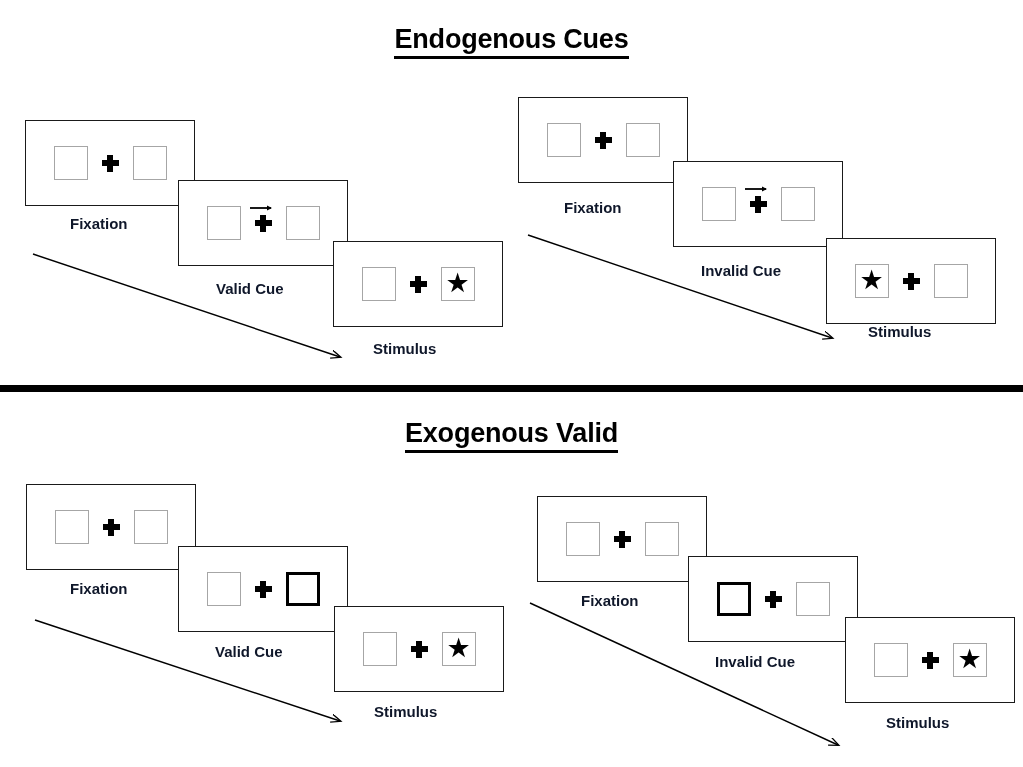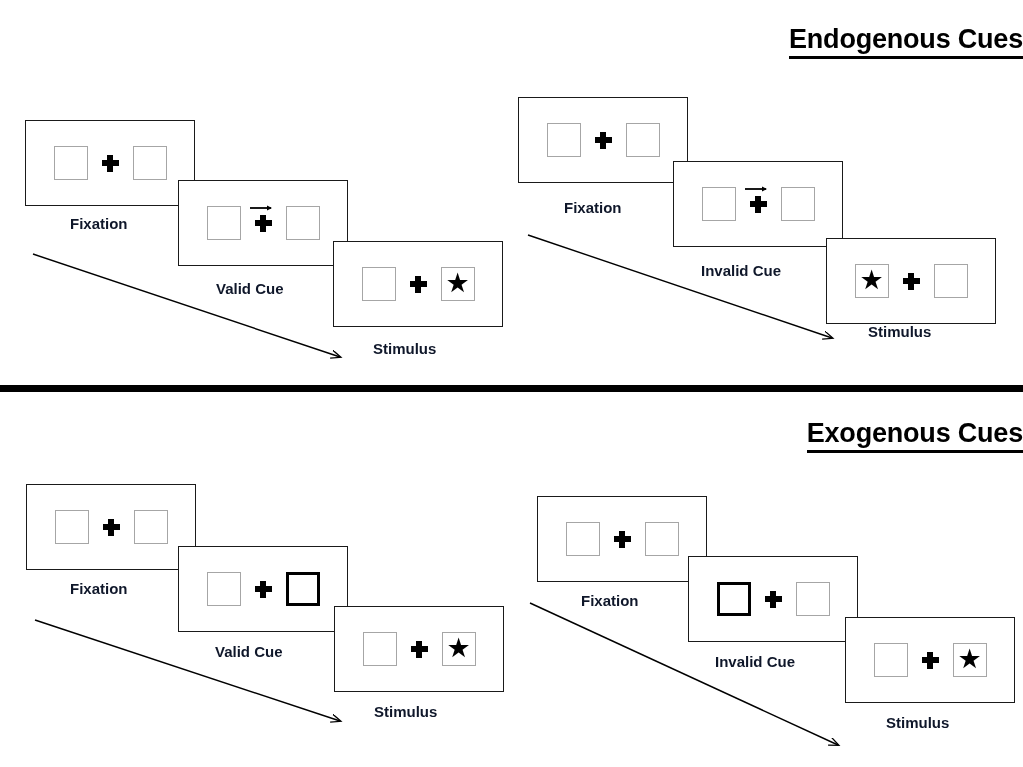--- a/index.html
+++ b/index.html
@@ -17,21 +17,21 @@
     height: 767px;
     background: #ffffff;
     overflow: hidden;
   }
 
   
   .section-title {
     position: absolute;
     width: 100%;
     left: 0;
-    text-align: right;
+    text-align: center;
     font-size: 27px;
     font-weight: bold;
     color: #000000;
     letter-spacing: -0.2px;
   }
   .section-title span {
     border-bottom: 3px solid #000000;
     padding-bottom: 2px;
   }
 
@@ -250,21 +250,21 @@
       </div>
       <div class="plus"></div>
       <div class="box"></div>
     </div>
   </div>
   <div class="caption" style="left:868px; top:323px;">Stimulus</div>
 
   <div class="divider" style="top:385px;"></div>
 
   <div class="section-title" style="top:418px;">
-    <span>Exogenous Cues</span>
+    <span>Exogenous Valid</span>
   </div>
 
   <div class="frame" style="left:26px; top:484px; width:170px; height:86px; z-index:5;">
     <div class="frame-inner">
       <div class="box"></div>
       <div class="plus"></div>
       <div class="box"></div>
     </div>
   </div>
   <div class="caption" style="left:70px; top:580px;">Fixation</div>

